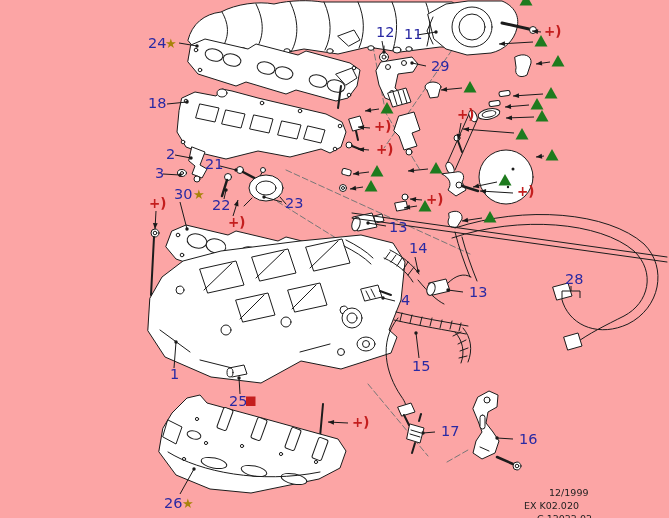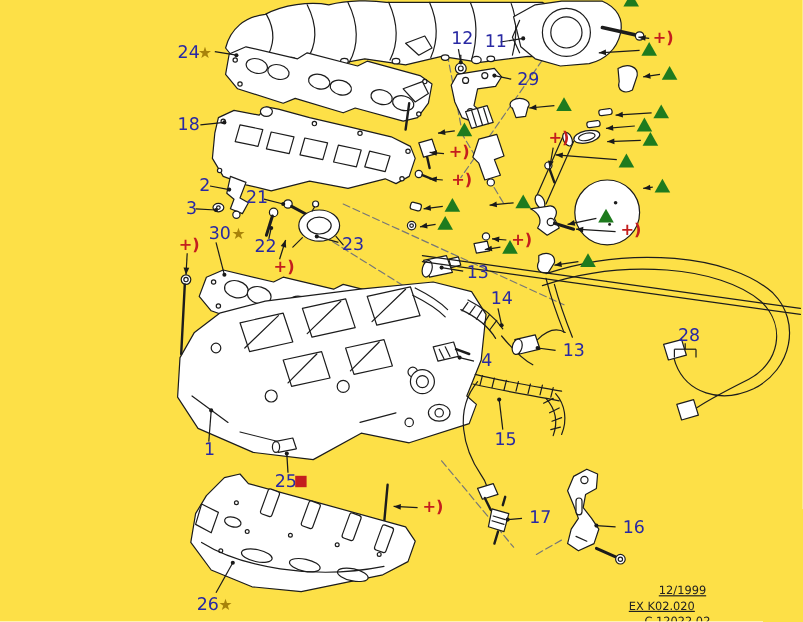--- a/index.html
+++ b/index.html
@@ -1,27 +1,27 @@
 <!DOCTYPE html>
 <html><head>
 <meta charset="utf-8">
 <style>
   html,body{margin:0;padding:0;background:#fff;}
-  .stage{position:relative;width:669px;height:518px;overflow:hidden;background:#fde047;
+  .stage{position:relative;width:669px;height:518px;overflow:hidden;background:#fca5a5;
          font-family:"DejaVu Sans",sans-serif;}
   svg{position:absolute;left:0;top:0;}
   .plbl{font:14.5px "DejaVu Sans",sans-serif;fill:#2929A3;cursor:pointer;}
   .star{font:13px "DejaVu Sans",sans-serif;fill:#A8830A;}
   .note{font:bold 13.5px "DejaVu Sans",sans-serif;fill:#C41E1E;}
   .sq{fill:#C41E1E;}
   .chk{fill:#1E7B1E;}
   .ldr{stroke:#1A1A1A;stroke-width:1;}
   .dot{fill:#1A1A1A;}
   .ah{fill:#1A1A1A;}
-  .titleline{position:absolute;font:9.5px "DejaVu Sans",sans-serif;color:#222;white-space:nowrap;text-decoration:underline;}
+  .titleline{position:absolute;font:9.5px "DejaVu Sans",sans-serif;color:#222;white-space:nowrap;}
 </style>
 </head>
 <body>
 
 <div class="stage">
 <svg width="669" height="518" viewBox="0 0 669 518">
 
   <g id="art" stroke="#1c1c1c" stroke-width="1" fill="none" stroke-linejoin="round" stroke-linecap="round">
 
     <g stroke="#777" stroke-dasharray="6 3">

